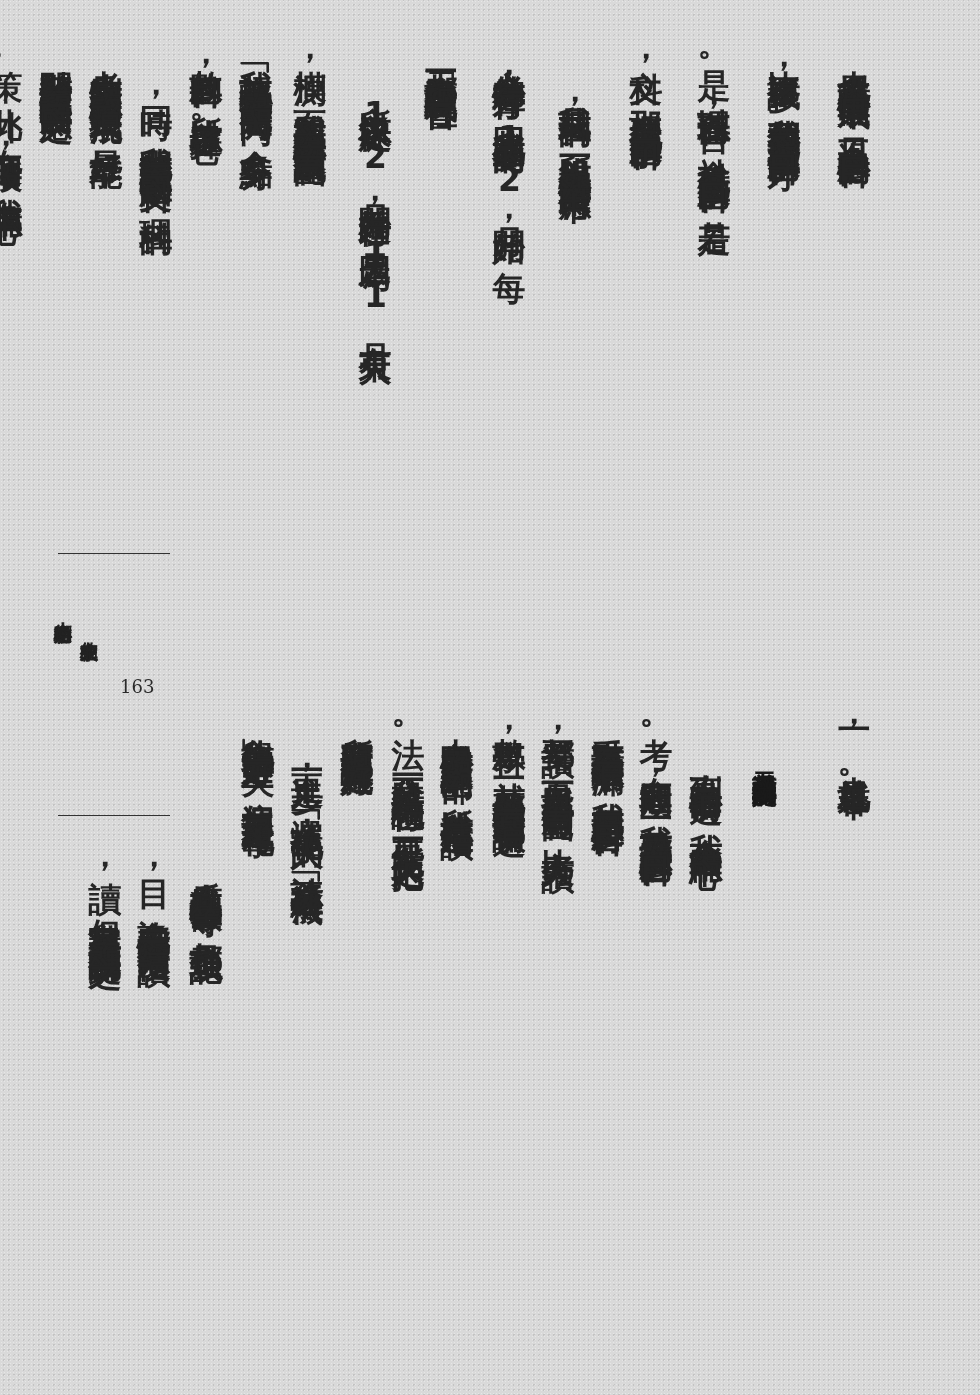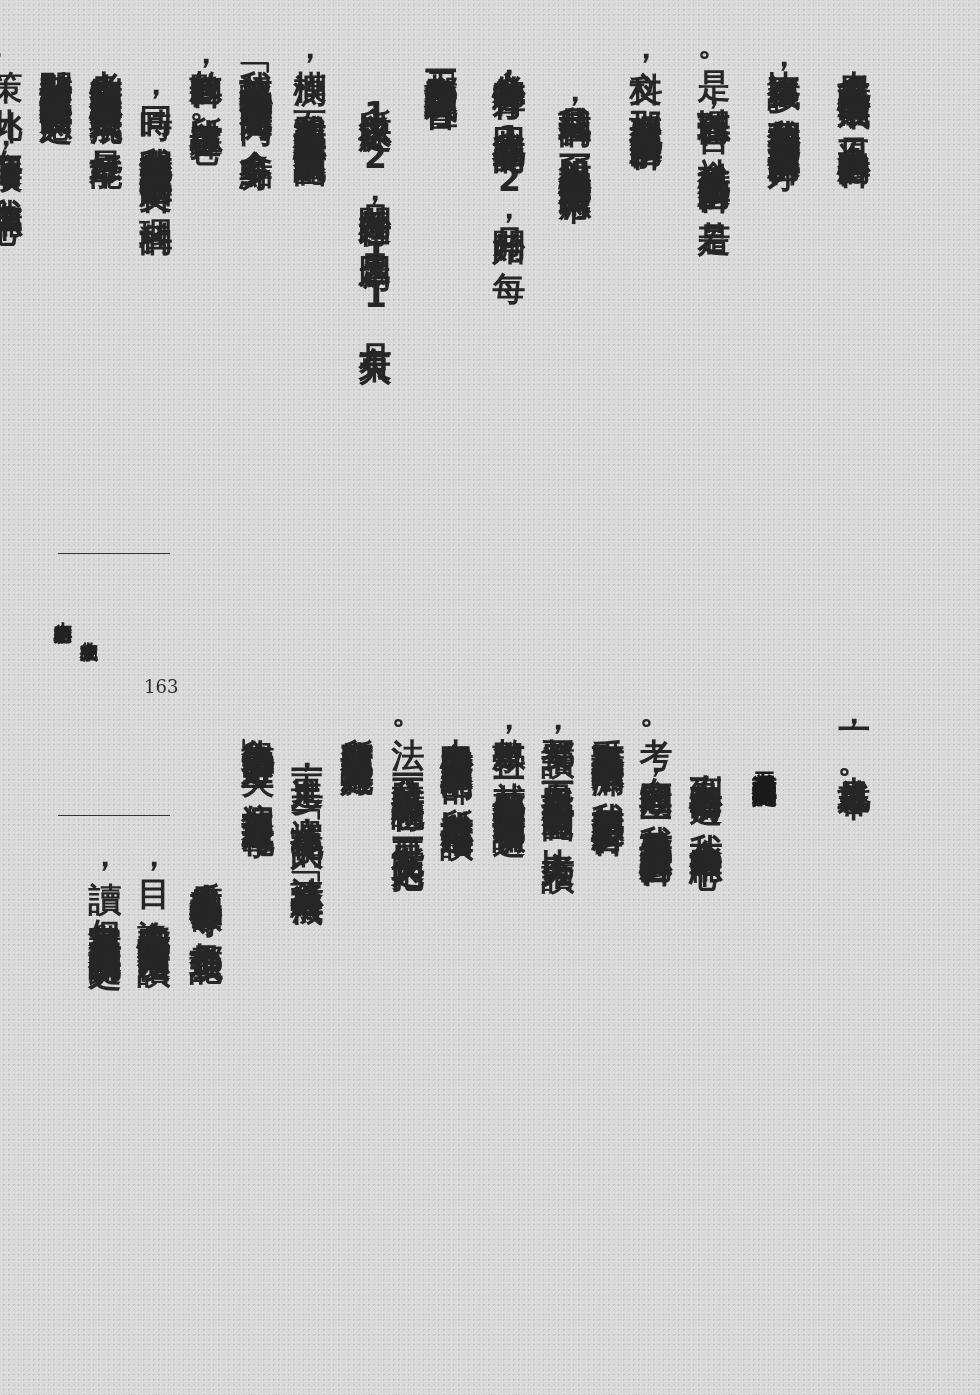--- a/index.html
+++ b/index.html
@@ -70,21 +70,21 @@
   <div class="col" style="left:136px;top:44px;">　同時，我也開始讀我最不拿手的國文科。理科的</div>
   <div class="col" style="left:86px;top:44px;">考生特別容易被中心考的國文形式攪混，最好能早</div>
   <div class="col" style="left:36px;top:44px;">點開始研讀或訂定某種程度的因應之</div>
   <div class="col" style="left:-14px;top:44px;">策。此外，在這個階段，我在準備中心</div>
 
 </div>
 
 <div class="rule" style="left:58px;top:553px;width:112px;"></div>
 <div class="side-title" style="left:78px;top:628px;">東大在校生的</div>
 <div class="side-title" style="left:52px;top:610px;">中心測驗必勝術！</div>
-<div class="page-num" style="left:120px;top:676px;margin-left:24px;">163</div>
+<div class="page-num" style="left:120px;top:676px;">163</div>
 <div class="rule" style="left:58px;top:815px;width:112px;"></div>
 
 <div>
   <div class="col" style="left:834px;top:712px;">一，也就是各半。</div>
   <div class="col heading" style="left:754px;top:752px;width:30px;">考前二週是真正的決勝關鍵</div>
   <div class="col" style="left:686px;top:712px;">　直到中心考的前二週，我才全力集中準備中心</div>
   <div class="col" style="left:636px;top:712px;">考。在這段期間，我一整天都只讀中心考的科目，</div>
   <div class="col" style="left:588px;top:712px;">重點在於要讀得滴水不漏。我的意思不是所有科目</div>
   <div class="col" style="left:538px;top:712px;">都要讀，而是指單一科目的所有範圍，比方今天讀</div>
   <div class="col" style="left:489px;top:712px;">數學科，就花一整天把數學的全部範圍都讀一遍。</div>

